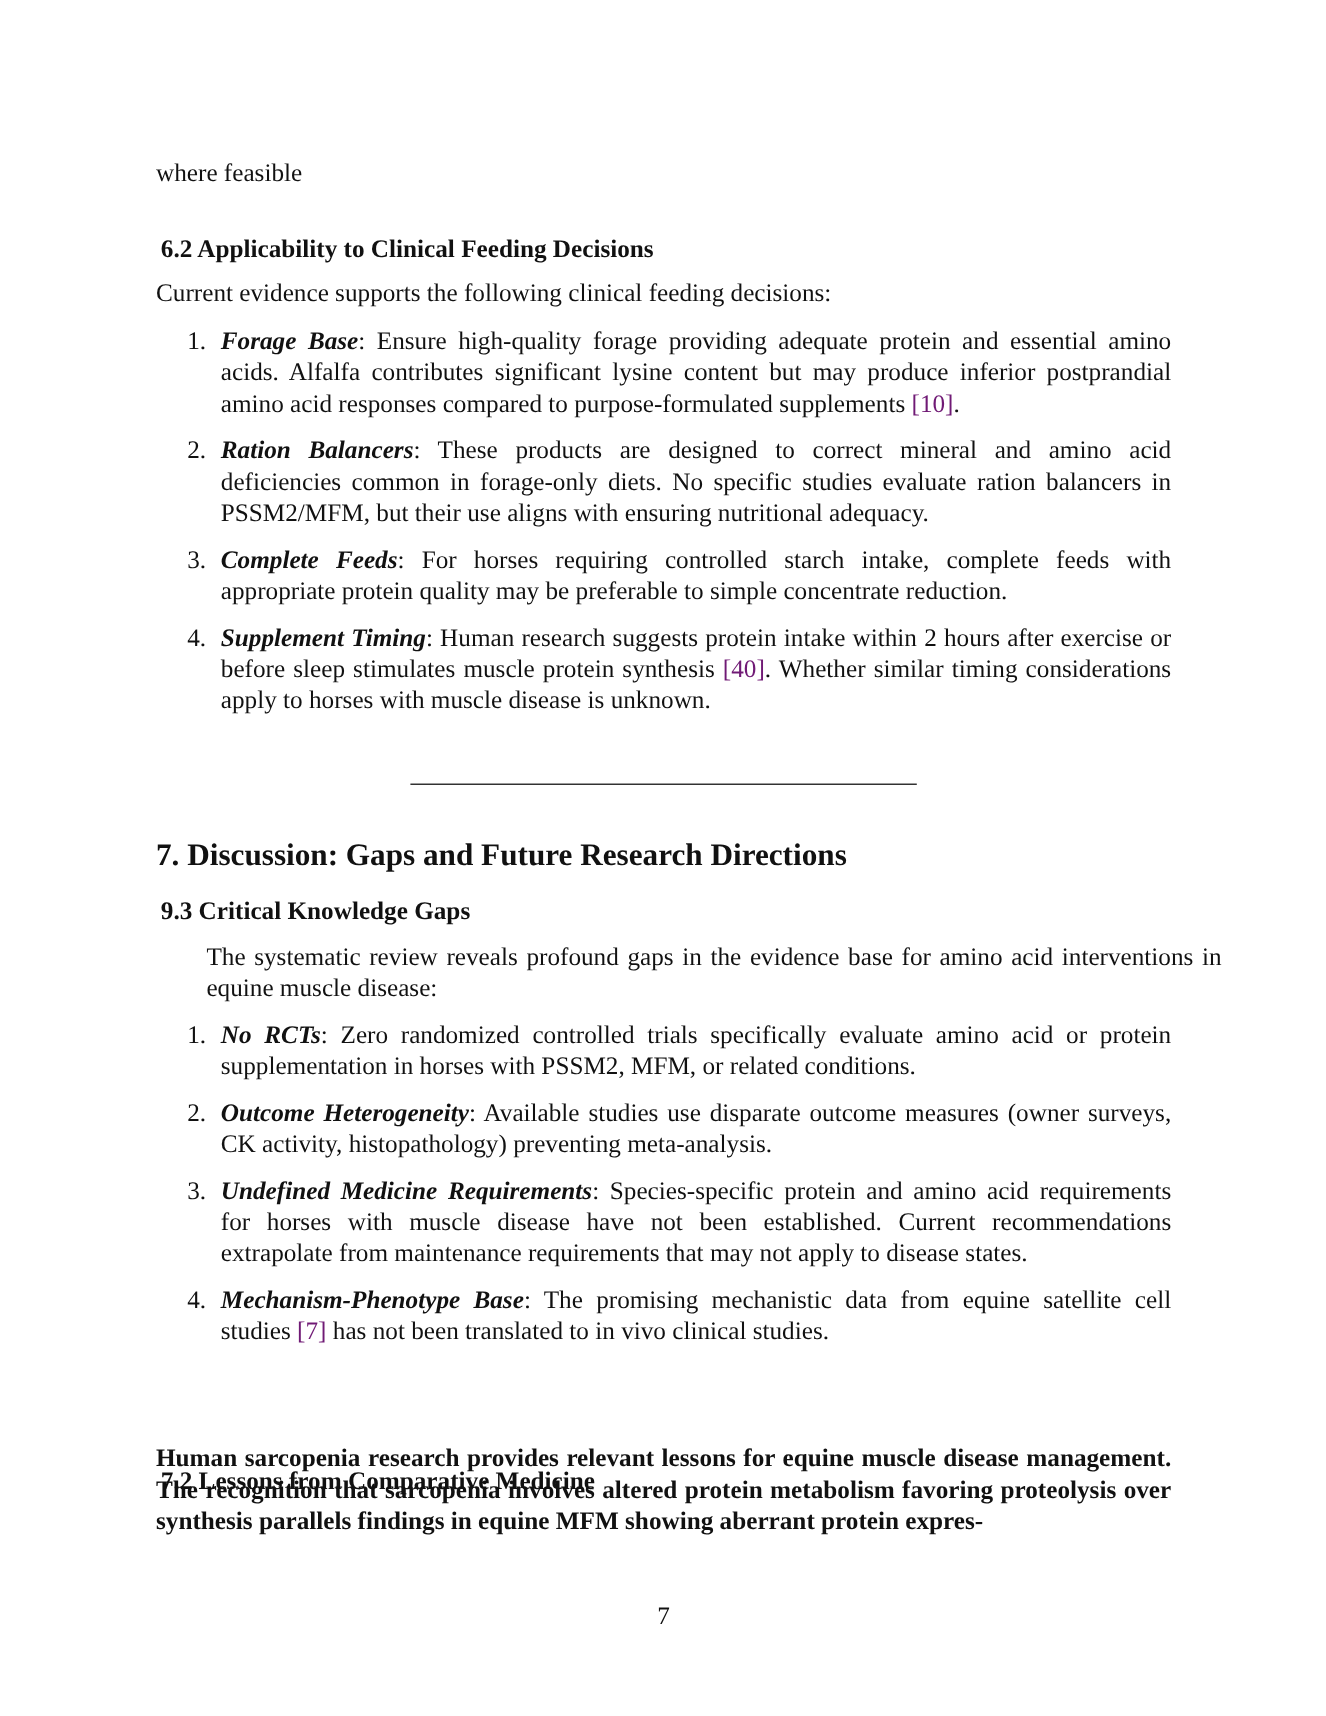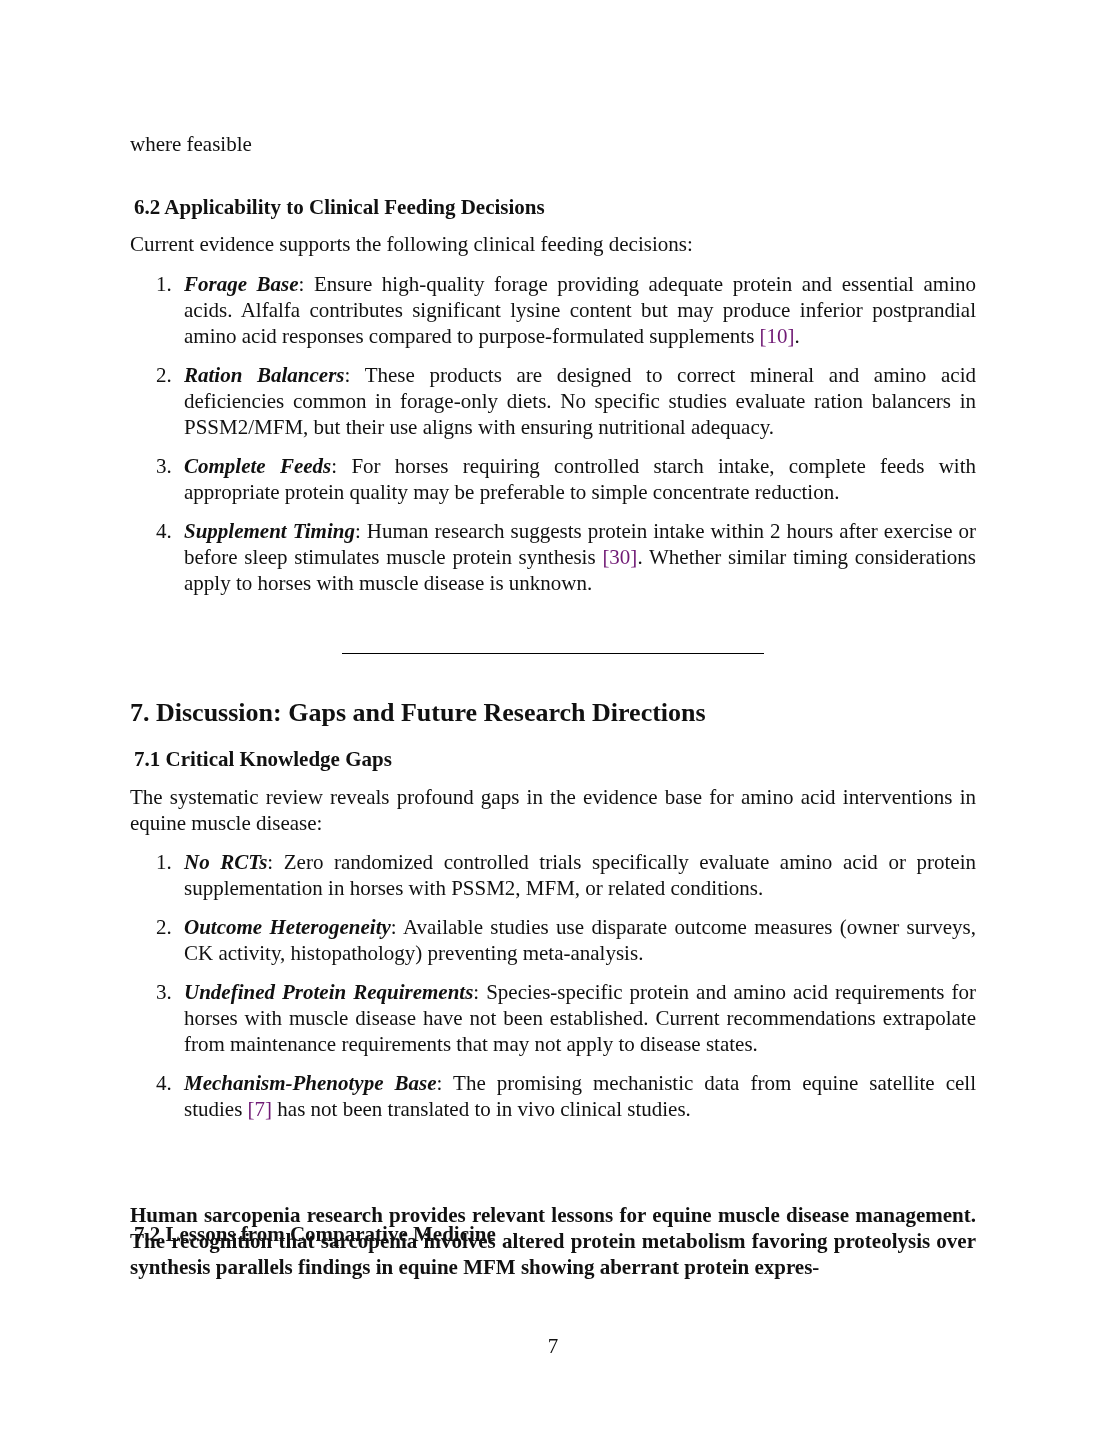--- a/index.html
+++ b/index.html
@@ -32,40 +32,40 @@
     <li>
       <span class="num">1.</span><b>Forage Base</b><span>: Ensure high-quality forage providing adequate protein and essential amino acids. Alfalfa contributes significant lysine content but may produce inferior postprandial amino acid responses compared to purpose-formulated supplements </span><a class="cite">[10]</a><span>.</span>
     </li>
     <li>
       <span class="num">2.</span><b>Ration Balancers</b><span>: These products are designed to correct mineral and amino acid deficiencies common in forage-only diets. No specific studies evaluate ration balancers in PSSM2/MFM, but their use aligns with ensuring nutritional adequacy.</span>
     </li>
     <li>
       <span class="num">3.</span><b>Complete Feeds</b><span>: For horses requiring controlled starch intake, complete feeds with appropriate protein quality may be preferable to simple concentrate reduction.</span>
     </li>
     <li>
-      <span class="num">4.</span><b>Supplement Timing</b><span>: Human research suggests protein intake within 2 hours after exercise or before sleep stimulates muscle protein synthesis </span><a class="cite">[30]</a><span>. Whether similar timing considerations apply to horses with muscle disease is unknown.</span>
+      <span class="num">4.</span><b>Supplement Timing</b><span>: Human research suggests protein intake within 2 hours after exercise or before sleep stimulates muscle protein synthesis </span><a class="cite">[40]</a><span>. Whether similar timing considerations apply to horses with muscle disease is unknown.</span>
     </li>
   </ol>
 
   <div class="rule"></div>
 
   <h2 class="sec" style="top:697px;">7. Discussion: Gaps and Future Research Directions</h2>
 
-  <h3 class="sub" style="top:742px;">7.1 Critical Knowledge Gaps</h3>
-  <div class="abs txt" style="top:784px;">The systematic review reveals profound gaps in the evidence base for amino acid interventions in equine muscle disease:</div>
+  <h3 class="sub" style="top:742px;">9.3 Critical Knowledge Gaps</h3>
+  <div class="abs txt" style="top:784px;margin-left:42px;">The systematic review reveals profound gaps in the evidence base for amino acid interventions in equine muscle disease:</div>
 
   <ol class="list" style="top:849px;">
     <li>
       <span class="num">1.</span><b>No RCTs</b><span>: Zero randomized controlled trials specifically evaluate amino acid or protein supplementation in horses with PSSM2, MFM, or related conditions.</span>
     </li>
     <li>
       <span class="num">2.</span><b>Outcome Heterogeneity</b><span>: Available studies use disparate outcome measures (owner surveys, CK activity, histopathology) preventing meta-analysis.</span>
     </li>
     <li>
-      <span class="num">3.</span><b>Undefined Protein Requirements</b><span>: Species-specific protein and amino acid requirements for horses with muscle disease have not been established. Current recommendations extrapolate from maintenance requirements that may not apply to disease states.</span>
+      <span class="num">3.</span><b>Undefined Medicine Requirements</b><span>: Species-specific protein and amino acid requirements for horses with muscle disease have not been established. Current recommendations extrapolate from maintenance requirements that may not apply to disease states.</span>
     </li>
     <li>
       <span class="num">4.</span><b>Mechanism-Phenotype Base</b><span>: The promising mechanistic data from equine satellite cell studies </span><a class="cite">[7]</a><span> has not been translated to in vivo clinical studies.</span>
     </li>
   </ol>
 
   <h3 class="sub" style="top:1217px;">7.2 Lessons from Comparative Medicine</h3>
   <div class="abs txt" style="top:1202px;font-weight:bold;">Human sarcopenia research provides relevant lessons for equine muscle disease management. The recognition that sarcopenia involves altered protein metabolism favoring proteolysis over synthesis parallels findings in equine MFM showing aberrant protein expres-</div>
 
   <div class="pagenum">7</div>

